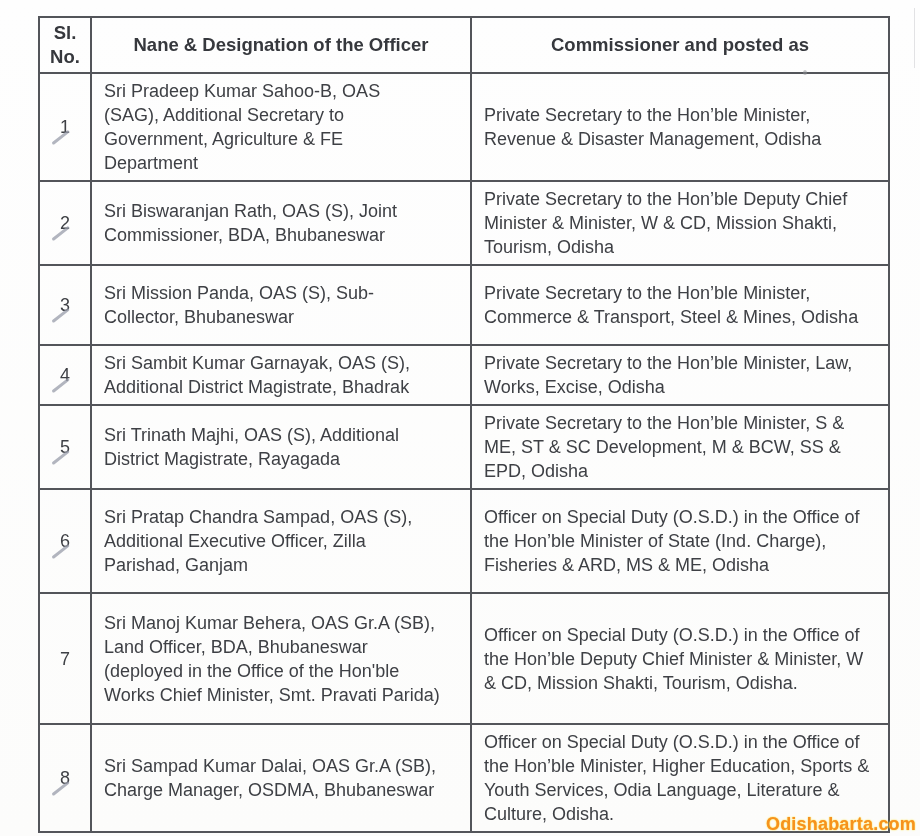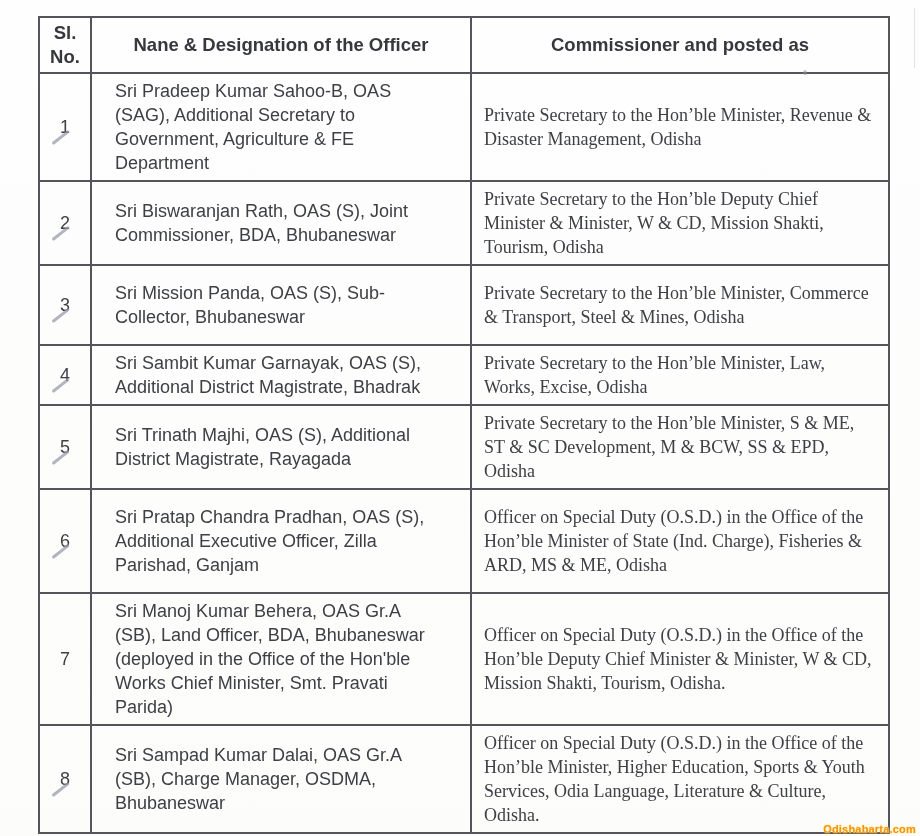--- a/index.html
+++ b/index.html
@@ -56,41 +56,41 @@
   tr.r4 { height: 77px; }
   tr.r5 { height: 104px; }
   tr.r6 { height: 131px; }
   tr.r7 { height: 106px; }
 
   td.sl-cell {
     text-align: center;
     position: relative;
     font-size: 18px;
   }
-  td.officer-cell { padding: 5px 30px 5px 23px; }
-  td.posted-cell  { padding: 5px 10px 5px 12px; font-family: Liberation Serif, serif; }
+  td.officer-cell { padding: 5px 30px 5px 12px; }
+  td.posted-cell  { padding: 5px 10px 5px 12px; }
 
   .tick {
     position: absolute;
     left: 50%;
     top: 50%;
     width: 21px;
     height: 2.5px;
     border-radius: 2px;
     background: #989caa;
     opacity: 0.75;
     transform: translate(-15px, 9px) rotate(-38deg);
     pointer-events: none;
   }
 
   .watermark {
     position: absolute;
     right: 4px;
     bottom: 1px;
-    font-size: 11px;
+    font-size: 18px;
     font-weight: bold;
     letter-spacing: 0.2px;
     color: #f6921e;
     text-shadow: 0 0 2px #ffe96a, 0 0 1px #ffd34d;
     white-space: nowrap;
   }
 
   
   .artifact-dot {
     position: absolute;
@@ -169,21 +169,21 @@
       <span class="tick"></span>
     </td>
     <td class="officer-cell">Sri Trinath Majhi, OAS (S), Additional District Magistrate, Rayagada</td>
     <td class="posted-cell">Private Secretary to the Hon’ble Minister, S &amp; ME, ST &amp; SC Development, M &amp; BCW, SS &amp; EPD, Odisha</td>
   </tr>
         <tr class="r5">
     <td class="sl-cell">
       <span class="sl-num">6</span>
       <span class="tick"></span>
     </td>
-    <td class="officer-cell">Sri Pratap Chandra Pradhan, OAS (S), Additional Executive Officer, Zilla Parishad, Ganjam</td>
+    <td class="officer-cell">Sri Pratap Chandra Sampad, OAS (S), Additional Executive Officer, Zilla Parishad, Ganjam</td>
     <td class="posted-cell">Officer on Special Duty (O.S.D.) in the Office of the Hon’ble Minister of State (Ind. Charge), Fisheries &amp; ARD, MS &amp; ME, Odisha</td>
   </tr>
         <tr class="r6">
     <td class="sl-cell">
       <span class="sl-num">7</span>
       
     </td>
     <td class="officer-cell">Sri Manoj Kumar Behera, OAS Gr.A (SB), Land Officer, BDA, Bhubaneswar (deployed in the Office of the Hon'ble Works Chief Minister, Smt. Pravati Parida)</td>
     <td class="posted-cell">Officer on Special Duty (O.S.D.) in the Office of the Hon’ble Deputy Chief Minister &amp; Minister, W &amp; CD, Mission Shakti, Tourism, Odisha.</td>
   </tr>

